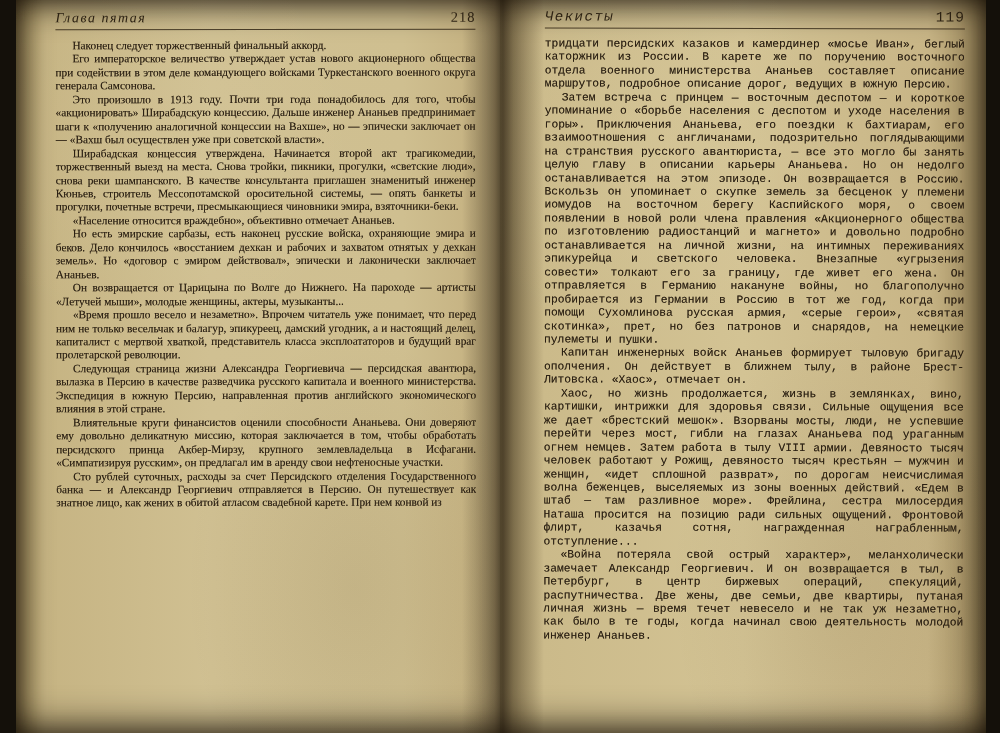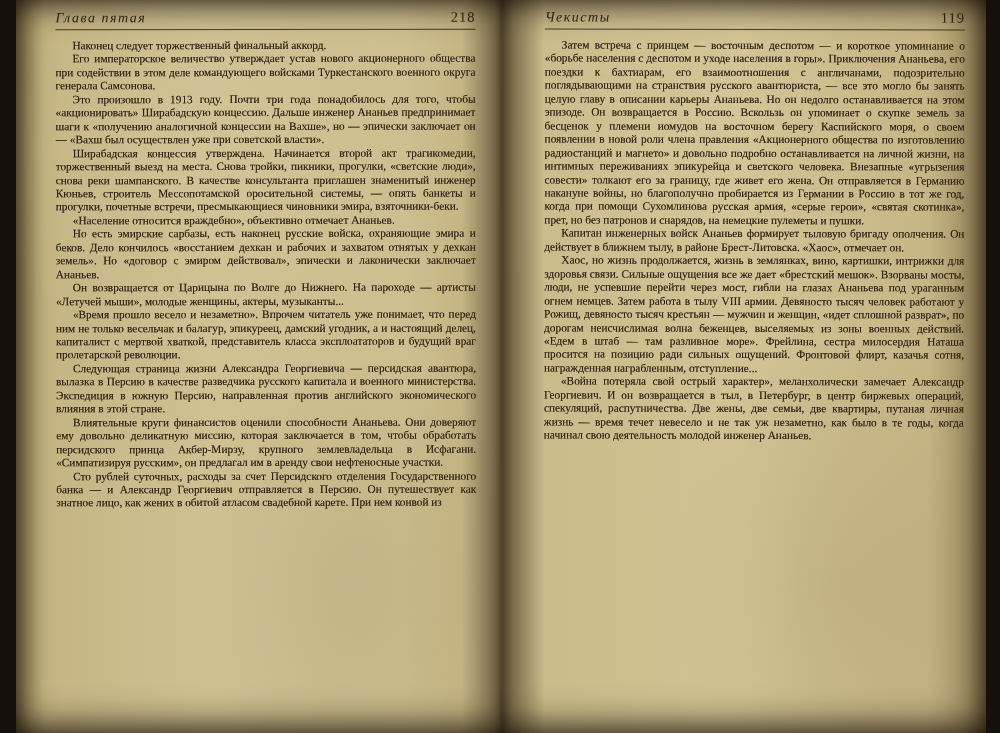--- a/index.html
+++ b/index.html
@@ -26,20 +26,21 @@
       inset 0 -24px 36px -20px rgba(18,11,3,.9),
       inset 20px 0 34px -20px rgba(18,11,3,.85);
   }
   .page-right {
     left: 500px; width: 486px;
     background: linear-gradient(90deg, #b09c6b 0%, #cbba8a 9%, #d3c394 50%, #c8b586 88%, #9b875a 100%);
     box-shadow:
       inset 0 22px 34px -20px rgba(18,11,3,.95),
       inset 0 -24px 36px -20px rgba(18,11,3,.9),
       inset -20px 0 34px -20px rgba(18,11,3,.85);
+    font-family: Liberation Mono, monospace;
   }
   .page::after { 
     content: "";
     position: absolute; inset: 0;
     background:
       radial-gradient(ellipse 60% 40% at 30% 20%, rgba(255,250,220,.07), transparent 70%),
       radial-gradient(ellipse 50% 50% at 70% 80%, rgba(60,40,10,.08), transparent 70%);
     pointer-events: none;
   }
   .gutter {
@@ -119,20 +120,21 @@
     </div>
   </div>
 
   <div class="page page-right">
     <div class="column col-right">
       <div class="header-row">
         <span class="running-head">Чекисты</span>
         <span class="page-num">119</span>
       </div>
       <div class="body-text">
+        <p class="no-indent">тридцати персидских казаков и камердинер «мосье Иван», беглый каторжник из России. В карете же по поручению восточного отдела военного министерства Ананьев составляет описание маршрутов, подробное описание дорог, ведущих в южную Персию.</p>
         <p>Затем встреча с принцем — восточным деспотом — и короткое упоминание о «борьбе населения с деспотом и уходе населения в горы». Приключения Ананьева, его поездки к бахтиарам, его взаимоотношения с англичанами, подозрительно поглядывающими на странствия русского авантюриста, — все это могло бы занять целую главу в описании карьеры Ананьева. Но он недолго останавливается на этом эпизоде. Он возвращается в Россию. Вскользь он упоминает о скупке земель за бесценок у племени иомудов на восточном берегу Каспийского моря, о своем появлении в новой роли члена правления «Акционерного общества по изготовлению радиостанций и магнето» и довольно подробно останавливается на личной жизни, на интимных переживаниях эпикурейца и светского человека. Внезапные «угрызения совести» толкают его за границу, где живет его жена. Он отправляется в Германию накануне войны, но благополучно пробирается из Германии в Россию в тот же год, когда при помощи Сухомлинова русская армия, «серые герои», «святая скотинка», прет, но без патронов и снарядов, на немецкие пулеметы и пушки.</p>
         <p>Капитан инженерных войск Ананьев формирует тыловую бригаду ополчения. Он действует в ближнем тылу, в районе Брест-Литовска. «Хаос», отмечает он.</p>
         <p>Хаос, но жизнь продолжается, жизнь в землянках, вино, картишки, интрижки для здоровья связи. Сильные ощущения все же дает «брестский мешок». Взорваны мосты, люди, не успевшие перейти через мост, гибли на глазах Ананьева под ураганным огнем немцев. Затем работа в тылу VIII армии. Девяносто тысяч человек работают у Рожищ, девяносто тысяч крестьян — мужчин и женщин, «идет сплошной разврат», по дорогам неисчислимая волна беженцев, выселяемых из зоны военных действий. «Едем в штаб — там разливное море». Фрейлина, сестра милосердия Наташа просится на позицию ради сильных ощущений. Фронтовой флирт, казачья сотня, награжденная награбленным, отступление...</p>
         <p>«Война потеряла свой острый характер», меланхолически замечает Александр Георгиевич. И он возвращается в тыл, в Петербург, в центр биржевых операций, спекуляций, распутничества. Две жены, две семьи, две квартиры, путаная личная жизнь — время течет невесело и не так уж незаметно, как было в те годы, когда начинал свою деятельность молодой инженер Ананьев.</p>
       </div>
     </div>
   </div>
 
   <div class="gutter"></div>
 

